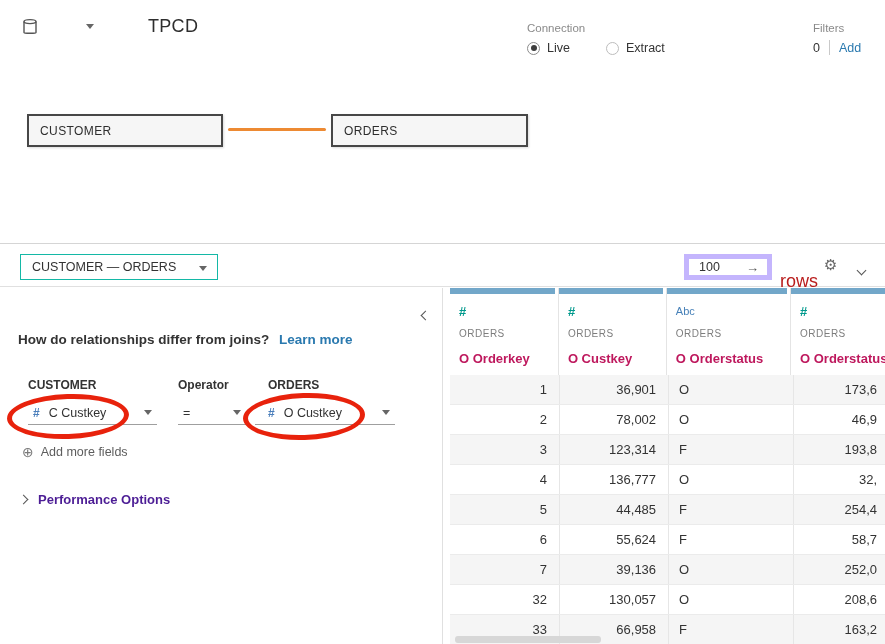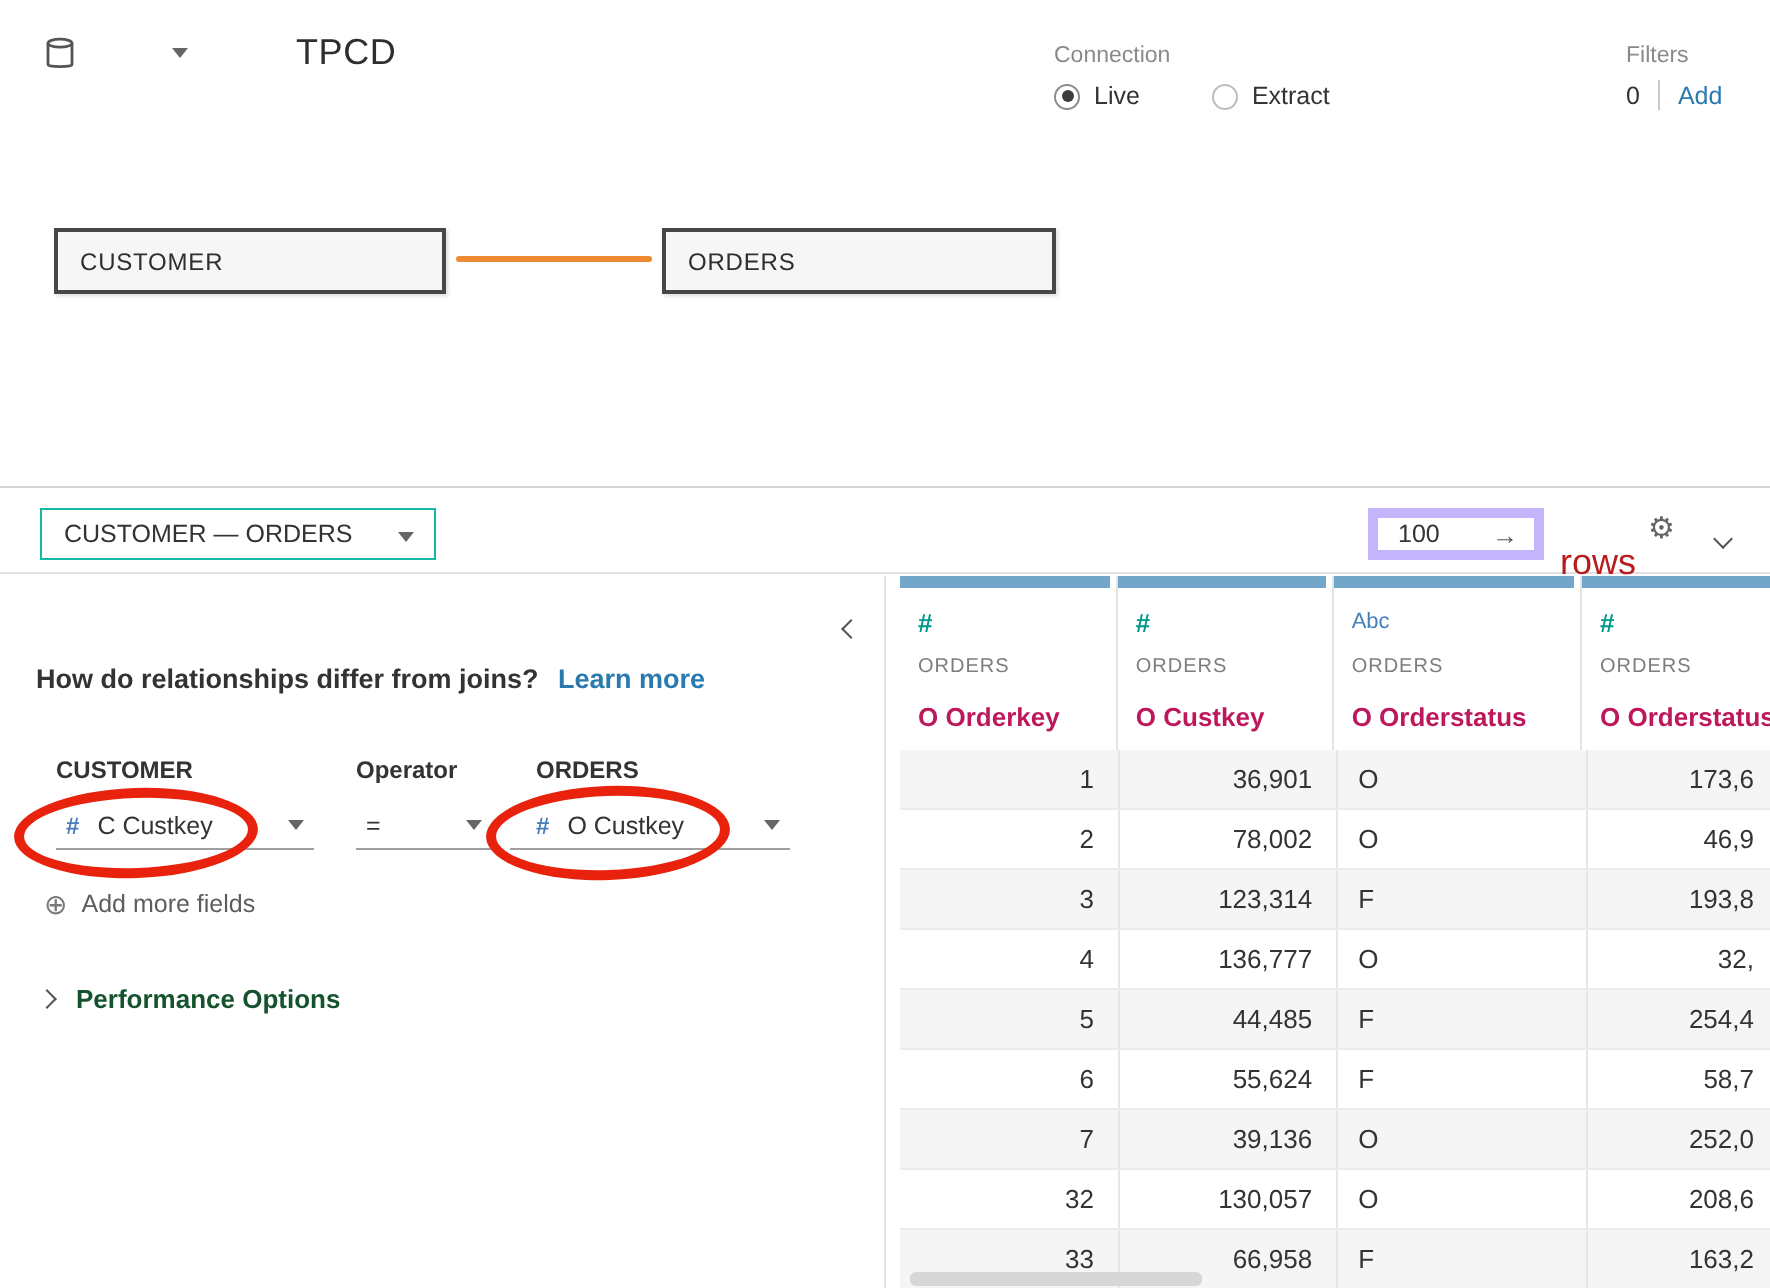--- a/index.html
+++ b/index.html
@@ -65,21 +65,21 @@
   .fld-label{position:absolute;top:90px;font-size:12px;font-weight:600;color:#333;}
   .fld-label.l1{left:28px;} .fld-label.l2{left:178px;} .fld-label.l3{left:268px;}
   .dd{position:absolute;top:113px;height:24px;border-bottom:1px solid #9f9f9f;display:flex;align-items:center;font-size:12.5px;color:#333;cursor:pointer;}
   .dd .dd-caret{position:absolute;right:5px;top:9px;}
   .dd.d1{left:28px;width:129px;padding-left:5px;}
   .dd.d2{left:178px;width:68px;padding-left:5px;}
   .dd.d3{left:255px;width:140px;padding-left:13px;}
   .hashsign{color:var(--c-field-blue);font-weight:700;font-size:12px;margin-right:9px;}
   .add-more{position:absolute;left:22px;top:157px;display:flex;align-items:center;font-size:12.5px;color:#5d5d5d;cursor:pointer;}
   .plus-circle{font-size:14px;color:#7a7a7a;margin-right:7px;line-height:1;}
-  .perf{position:absolute;left:20px;top:204px;display:flex;align-items:center;font-size:13px;font-weight:600;color:#14532d;cursor:pointer;}
+  .perf{position:absolute;left:20px;top:204px;display:flex;align-items:center;font-size:13px;font-weight:600;color:#4c1d95;cursor:pointer;}
   .perf .chev{margin-right:11px;}
   .ellipse{position:absolute;border:5px solid var(--c-annotation-red);border-radius:50%;transform:rotate(-2deg);pointer-events:none;}
   .ellipse.e1{left:7px;top:106px;width:122px;height:45px;}
   .ellipse.e2{left:243px;top:105px;width:122px;height:47px;}
 
   
   .table-pane{position:absolute;left:444px;top:0;right:0;bottom:0;overflow:hidden;background:#fff;}
   .tgrid{padding-left:6px;}
   .thead{display:flex;height:87px;}
   .thcell{position:relative;border-right:1px solid #e4e4e4;cursor:pointer;background:#fff;}

